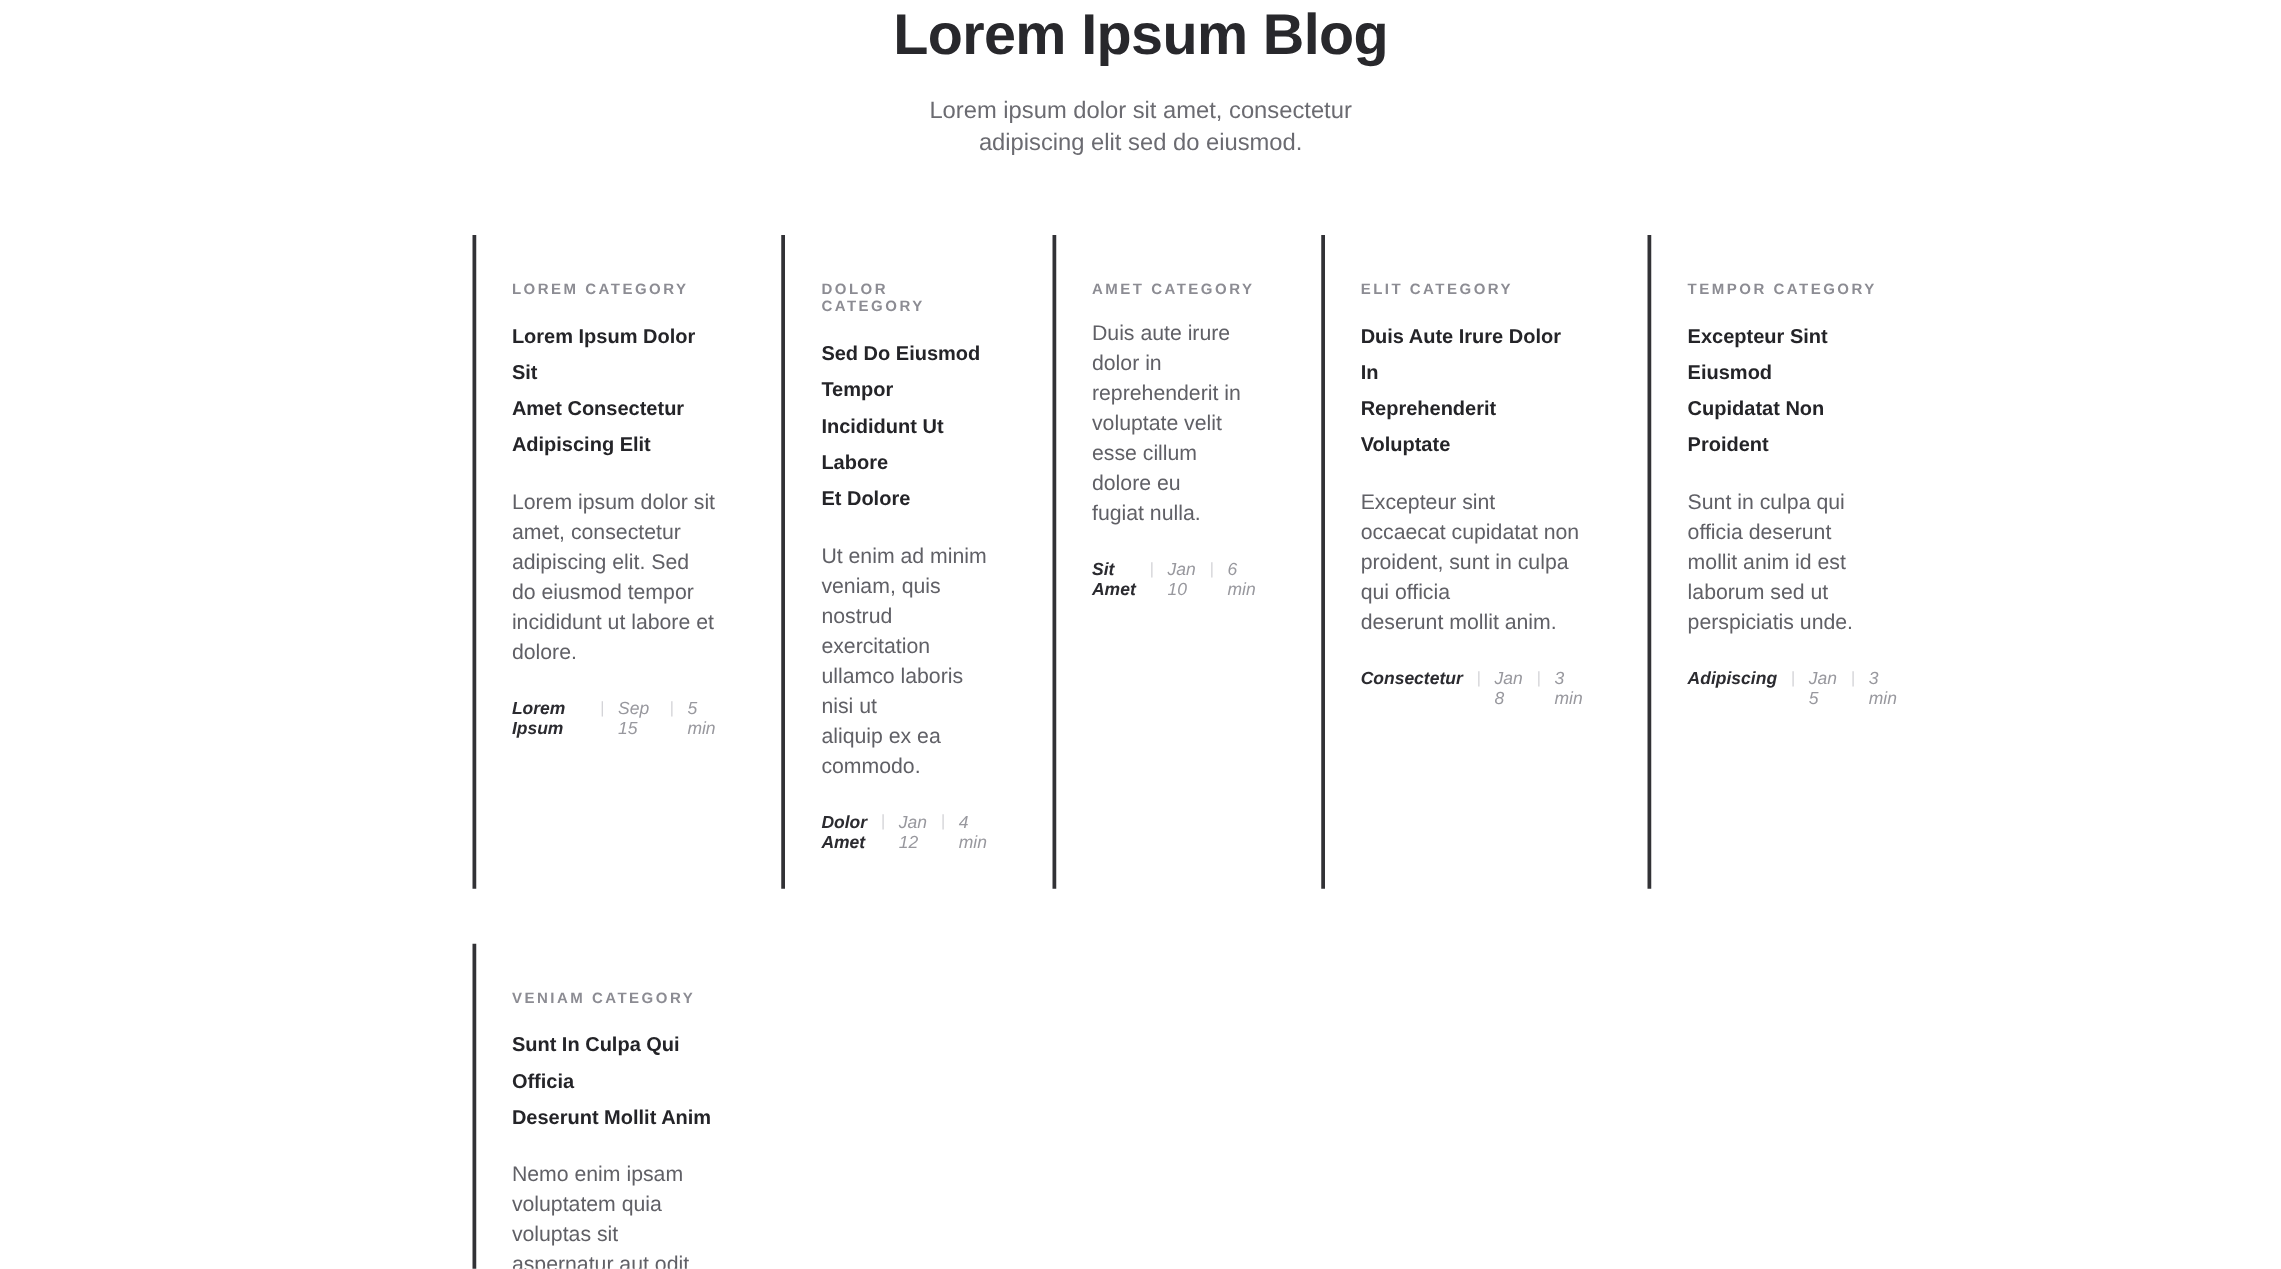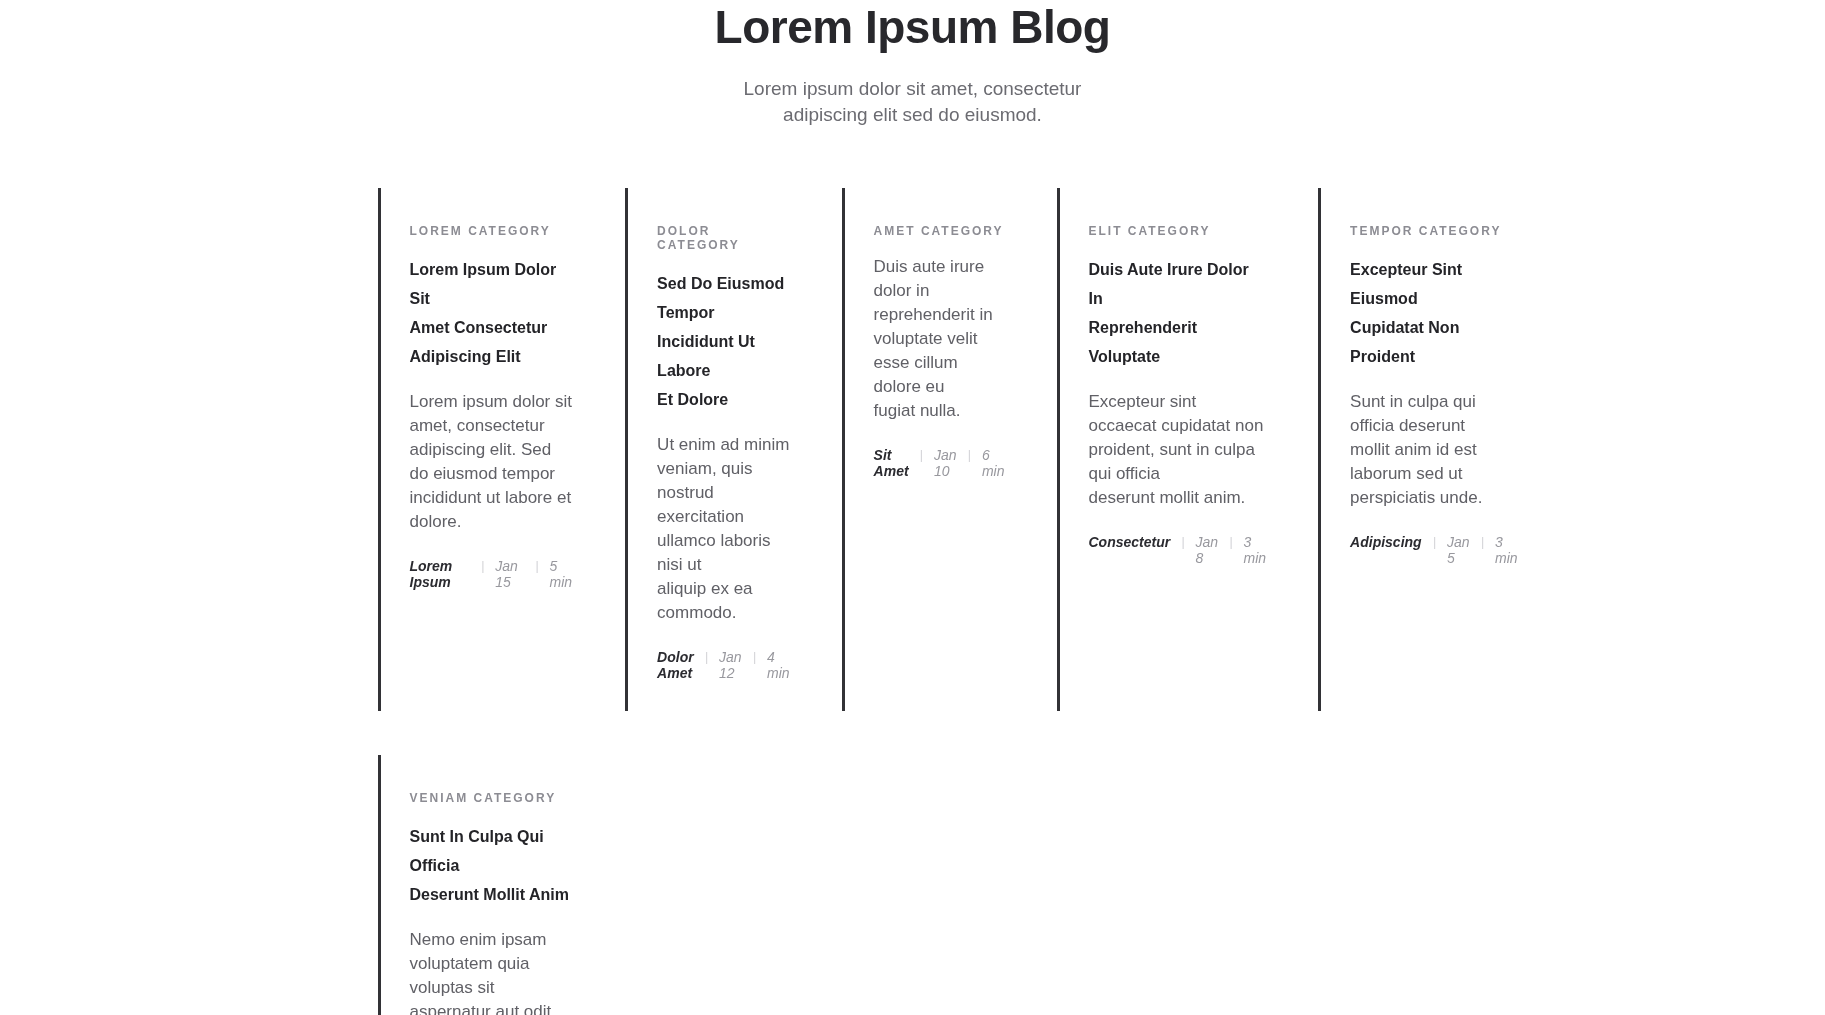--- a/index.html
+++ b/index.html
@@ -104,21 +104,21 @@
     <div class="post-category">LOREM CATEGORY</div>
     <h2 class="post-title">Lorem Ipsum Dolor Sit
 Amet Consectetur
 Adipiscing Elit</h2>
     <p class="post-excerpt">Lorem ipsum dolor sit amet, consectetur
 adipiscing elit. Sed do eiusmod tempor
 incididunt ut labore et dolore.</p>
     <div class="post-meta">
       <span class="post-author">Lorem Ipsum</span>
       <span class="meta-separator">|</span>
-      <span class="post-date">Jan 15</span>
+      <span class="post-date">Sep 15</span>
       <span class="meta-separator">|</span>
       <span class="post-read-time">5 min</span>
     </div>
   </article>
 
   <article class="post-card">
     <div class="post-category">DOLOR CATEGORY</div>
     <h2 class="post-title">Sed Do Eiusmod Tempor
 Incididunt Ut Labore
 Et Dolore</h2>

